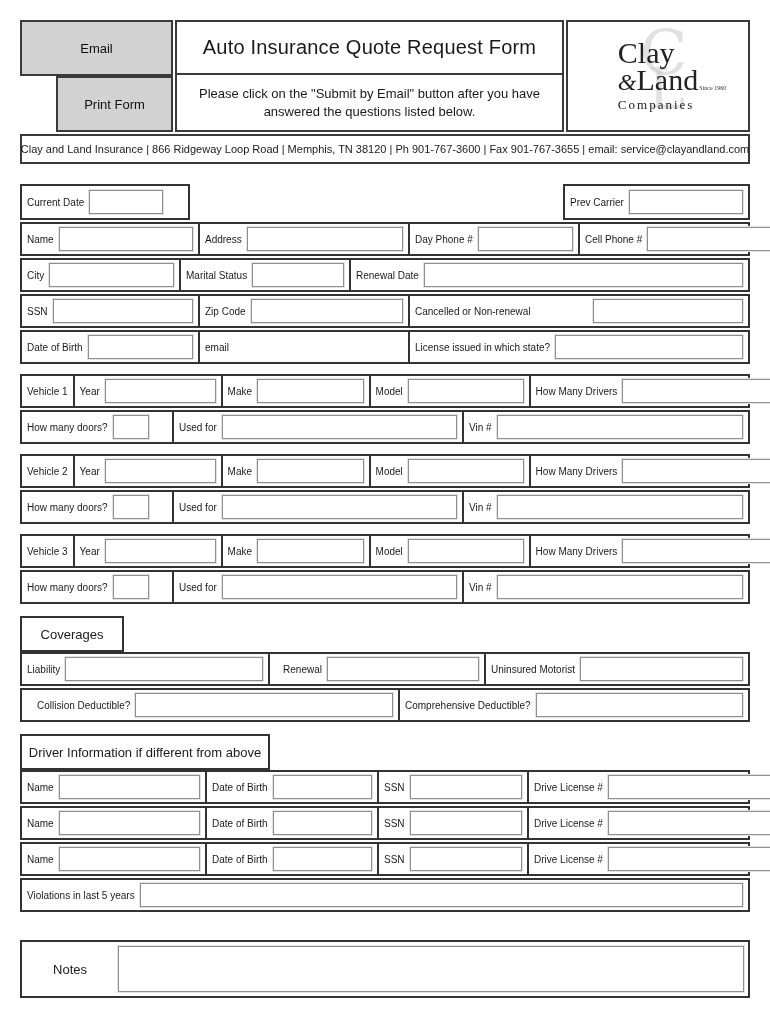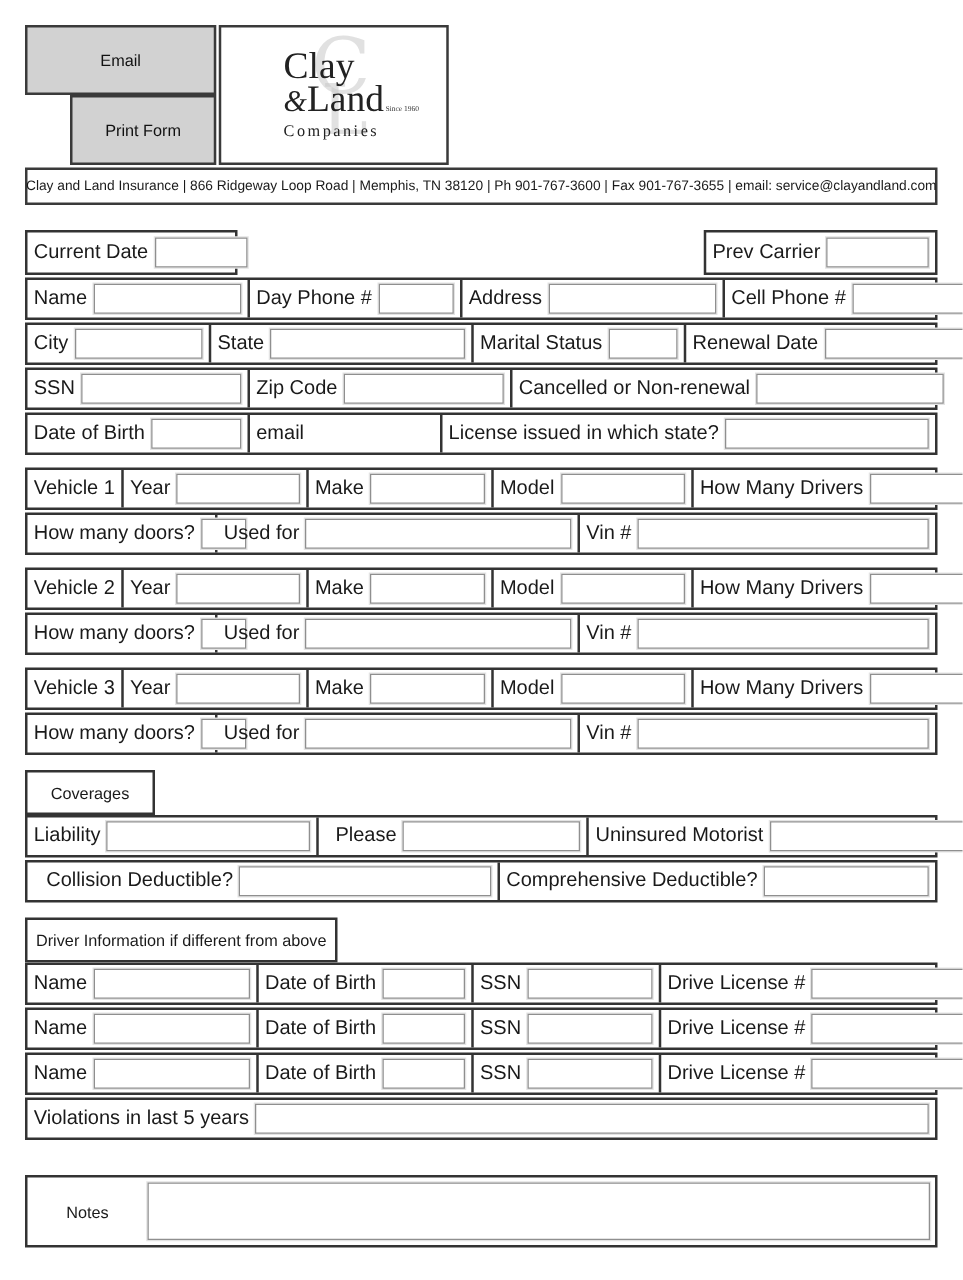--- a/index.html
+++ b/index.html
@@ -56,21 +56,21 @@
   .row {
     display: flex; border: 2px solid #333; background: #fff;
     height: 34px; margin-top: 2px; align-items: stretch;
   }
   .cell {
     display: flex; align-items: center; gap: 5px;
     padding: 0 5px; border-right: 2px solid #333;
   }
   .cell:last-child { border-right: none; }
   .grow { flex: 1; }
-  .lbl { font-size: 16px; white-space: nowrap; }
+  .lbl { font-size: 10px; white-space: nowrap; }
   .ctr { justify-content: center; }
   input.fld, textarea.fld {
     height: 24px; border: 1px solid #8f8f8f; box-shadow: 0 0 0 1px #e3e3e3;
     background: #fff; font: 12px "Liberation Sans", sans-serif; padding: 0 3px;
   }
   .fill { flex: 1; min-width: 20px; }
   .pushR { margin-left: auto; }
 
   .row-split { display: flex; justify-content: space-between; }
   .minibox {
@@ -99,20 +99,24 @@
 </style>
 </head>
 <body>
 
 <div class="page">
 
   <div class="hdr">
     <div class="hdr-left">
       <button class="btn">Email</button>
       <button class="btn">Print Form</button>
+    </div>
+    <div class="hdr-mid">
+      <div class="title-cell">Auto Insurance Quote Request Form</div>
+      <div class="instr-cell">Please click on the "Submit by Email" button after you have answered the questions listed below.</div>
     </div>
     <div class="logo-cell">
       <span class="mono mono-c">C</span>
       <span class="mono mono-l">L</span>
       <div class="logo-text">
         <div class="logo-l1">Clay</div>
         <div class="logo-l2"><span class="logo-amp">&amp;</span><span>Land</span><span class="logo-since">Since 1960</span></div>
         <div class="logo-co">Companies</div>
       </div>
     </div>
@@ -129,41 +133,37 @@
         <span class="lbl">Prev Carrier</span>
         <input class="fld fill" style="">
       </div>
     </div>
 
     <div class="row">
       <div class="cell" style="width:178px">
         <span class="lbl">Name</span>
         <input class="fld fill" style="">
       </div>
+      <div class="cell" style="width:210px">
+        <span class="lbl">Address</span>
+        <input class="fld fill" style="">
+      </div>
       <div class="cell" style="width:170px">
         <span class="lbl">Day Phone #</span>
         <input class="fld fill" style="">
       </div>
-      <div class="cell" style="width:210px">
-        <span class="lbl">Address</span>
-        <input class="fld fill" style="">
-      </div>
       <div class="cell grow">
         <span class="lbl">Cell Phone #</span>
         <input class="fld fill" style="">
       </div>
     </div>
 
     <div class="row">
-      <div class="cell" style="width:147px">
+      <div class="cell" style="width:159px">
         <span class="lbl">City</span>
-        <input class="fld fill" style="">
-      </div>
-      <div class="cell" style="width:210px">
-        <span class="lbl">State</span>
         <input class="fld fill" style="">
       </div>
       <div class="cell" style="width:170px">
         <span class="lbl">Marital Status</span>
         <input class="fld fill" style="">
       </div>
       <div class="cell grow">
         <span class="lbl">Renewal Date</span>
         <input class="fld fill" style="">
       </div>
@@ -314,21 +314,21 @@
   </div>
 
   <div>
     <div class="tab tab-cov">Coverages</div>
     <div class="row">
       <div class="cell" style="width:272px">
         <span class="lbl">Liability</span>
         <input class="fld fill" style="">
       </div>
       <div class="cell" style="width:216px">
-        <span class="lbl" style="margin-left:8px">Please</span>
+        <span class="lbl" style="margin-left:8px">Renewal</span>
         <input class="fld fill" style="">
       </div>
       <div class="cell grow">
         <span class="lbl">Uninsured Motorist</span>
         <input class="fld fill" style="">
       </div>
     </div>
     <div class="row">
       <div class="cell grow">
         <span class="lbl" style="margin-left:10px">Collision Deductible?</span>

